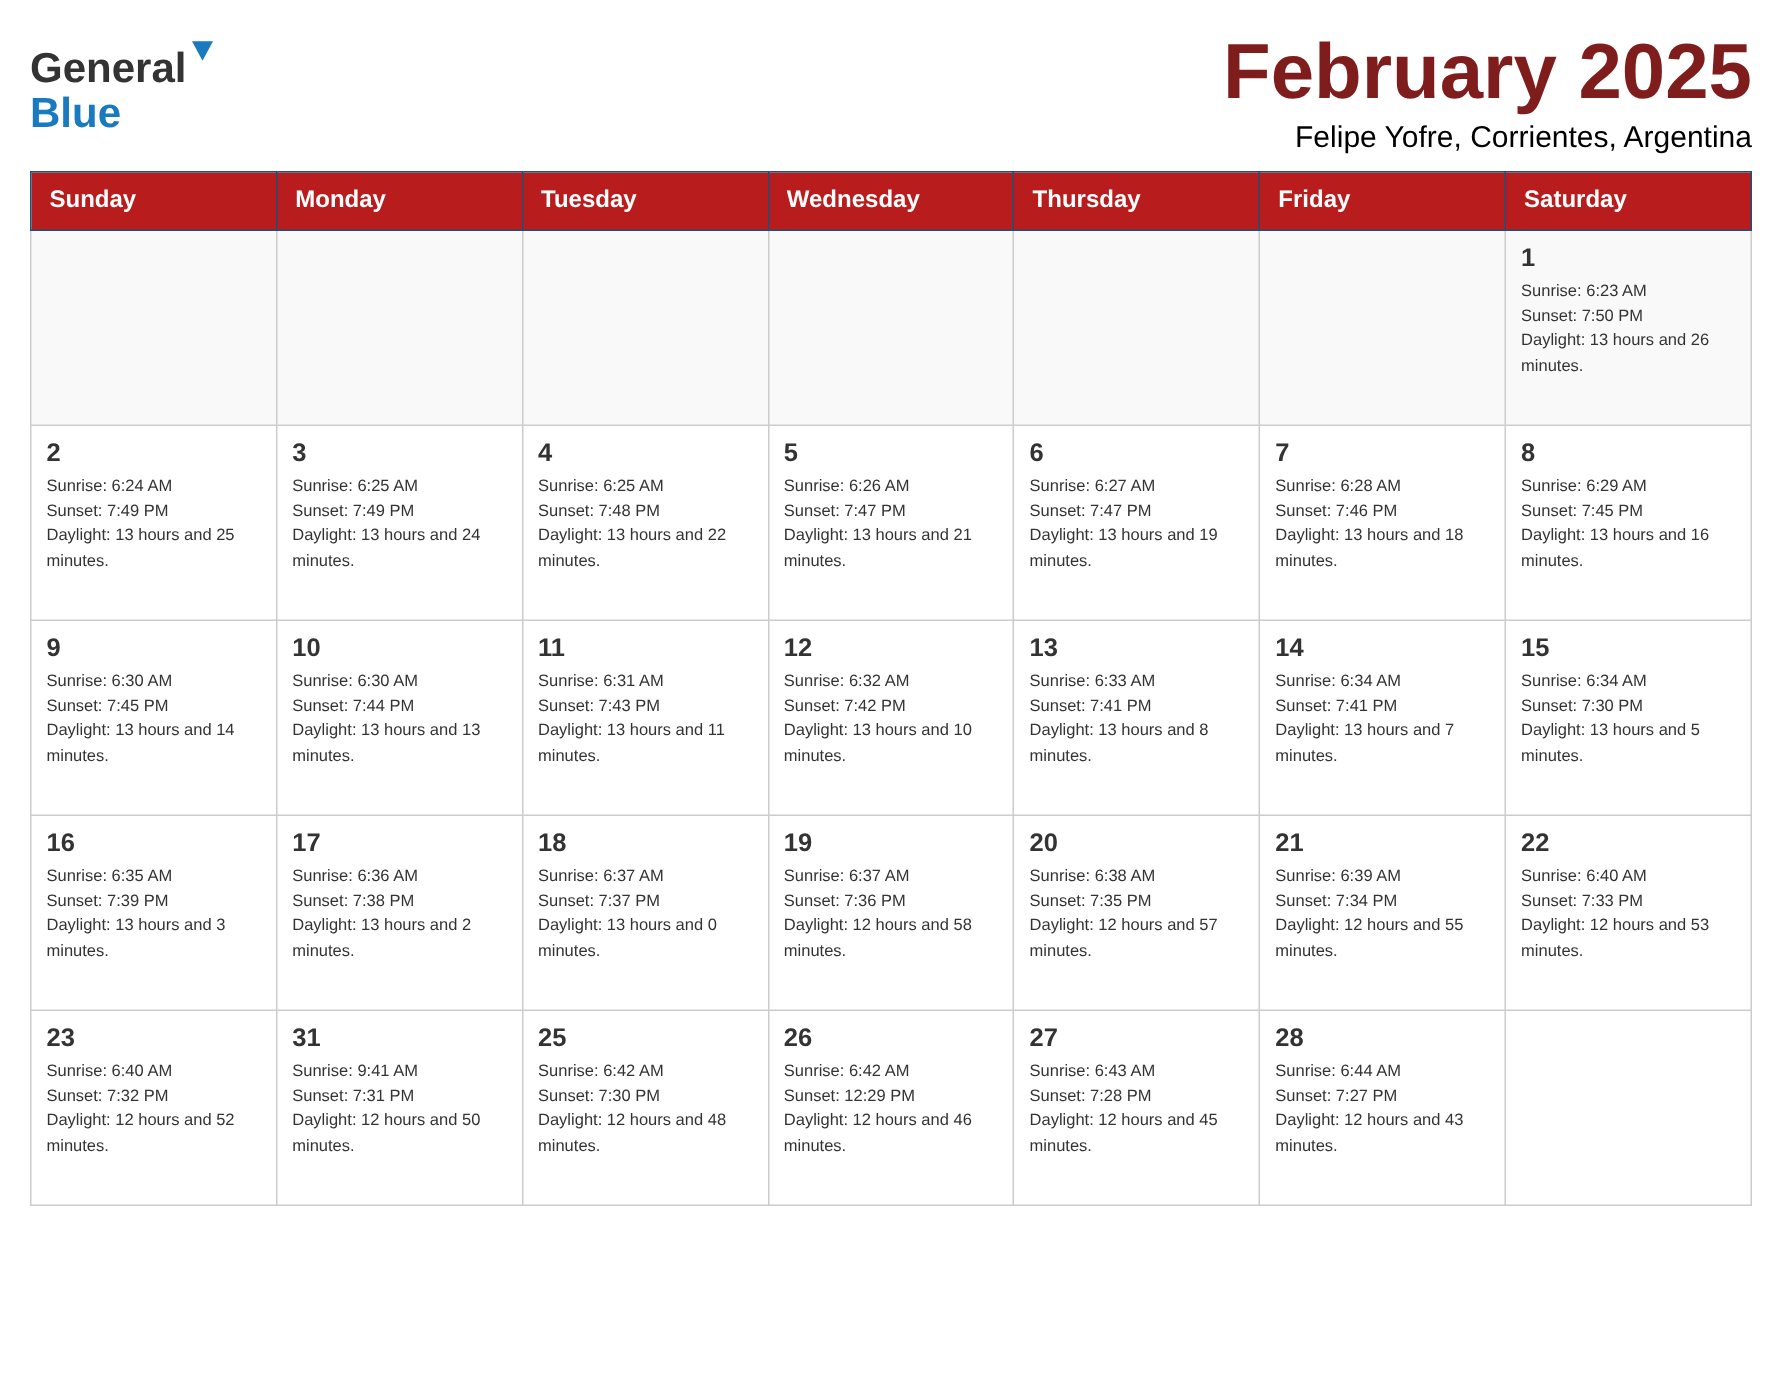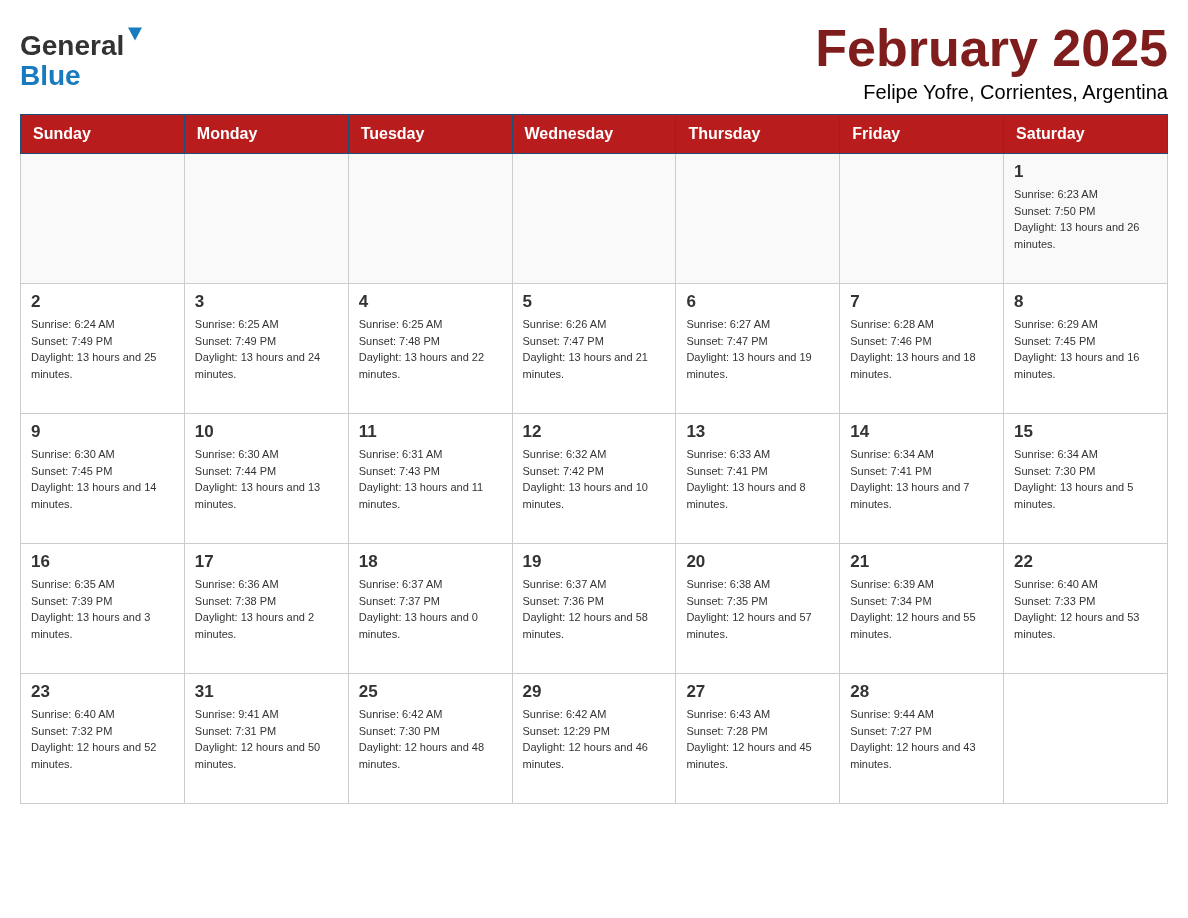--- a/index.html
+++ b/index.html
@@ -230,27 +230,27 @@
         </td>
         <td>
           <span class="day-number">31</span>
           <div class="day-info"><span>Sunrise: 9:41 AM</span><br><span>Sunset: 7:31 PM</span><br><span>Daylight: 12 hours and 50 minutes.</span></div>
         </td>
         <td>
           <span class="day-number">25</span>
           <div class="day-info"><span>Sunrise: 6:42 AM</span><br><span>Sunset: 7:30 PM</span><br><span>Daylight: 12 hours and 48 minutes.</span></div>
         </td>
         <td>
-          <span class="day-number">29</span>
+          <span class="day-number">26</span>
           <div class="day-info"><span>Sunrise: 6:42 AM</span><br><span>Sunset: 12:29 PM</span><br><span>Daylight: 12 hours and 46 minutes.</span></div>
         </td>
         <td>
           <span class="day-number">27</span>
           <div class="day-info"><span>Sunrise: 6:43 AM</span><br><span>Sunset: 7:28 PM</span><br><span>Daylight: 12 hours and 45 minutes.</span></div>
         </td>
         <td>
           <span class="day-number">28</span>
-          <div class="day-info"><span>Sunrise: 9:44 AM</span><br><span>Sunset: 7:27 PM</span><br><span>Daylight: 12 hours and 43 minutes.</span></div>
+          <div class="day-info"><span>Sunrise: 6:44 AM</span><br><span>Sunset: 7:27 PM</span><br><span>Daylight: 12 hours and 43 minutes.</span></div>
         </td>
         <td class="empty-cell"></td>
       </tr>
     </tbody>
 </table>
 
 </body></html>

